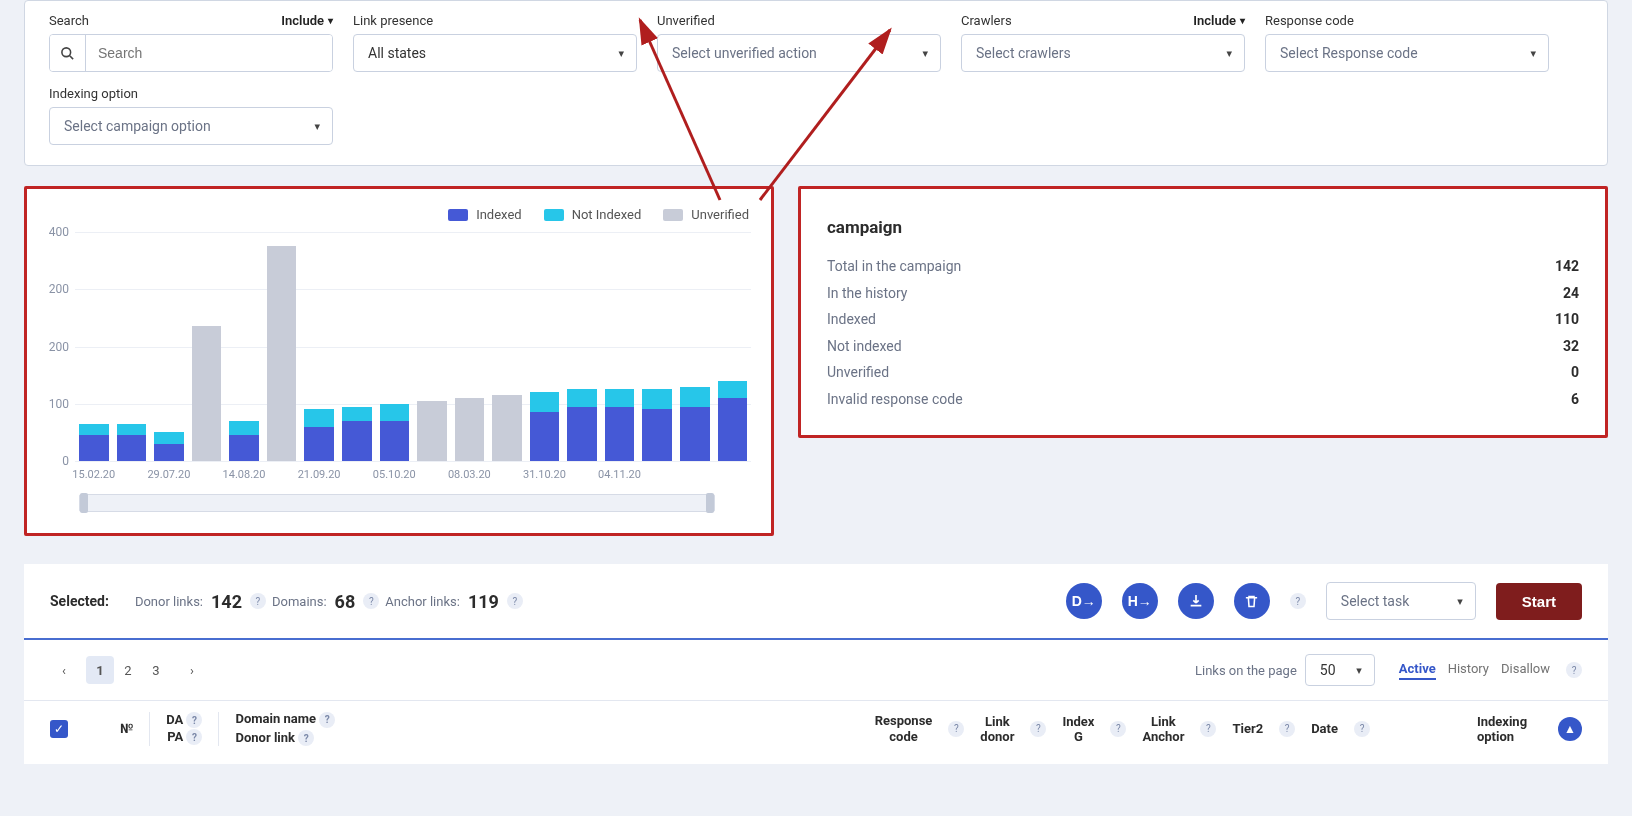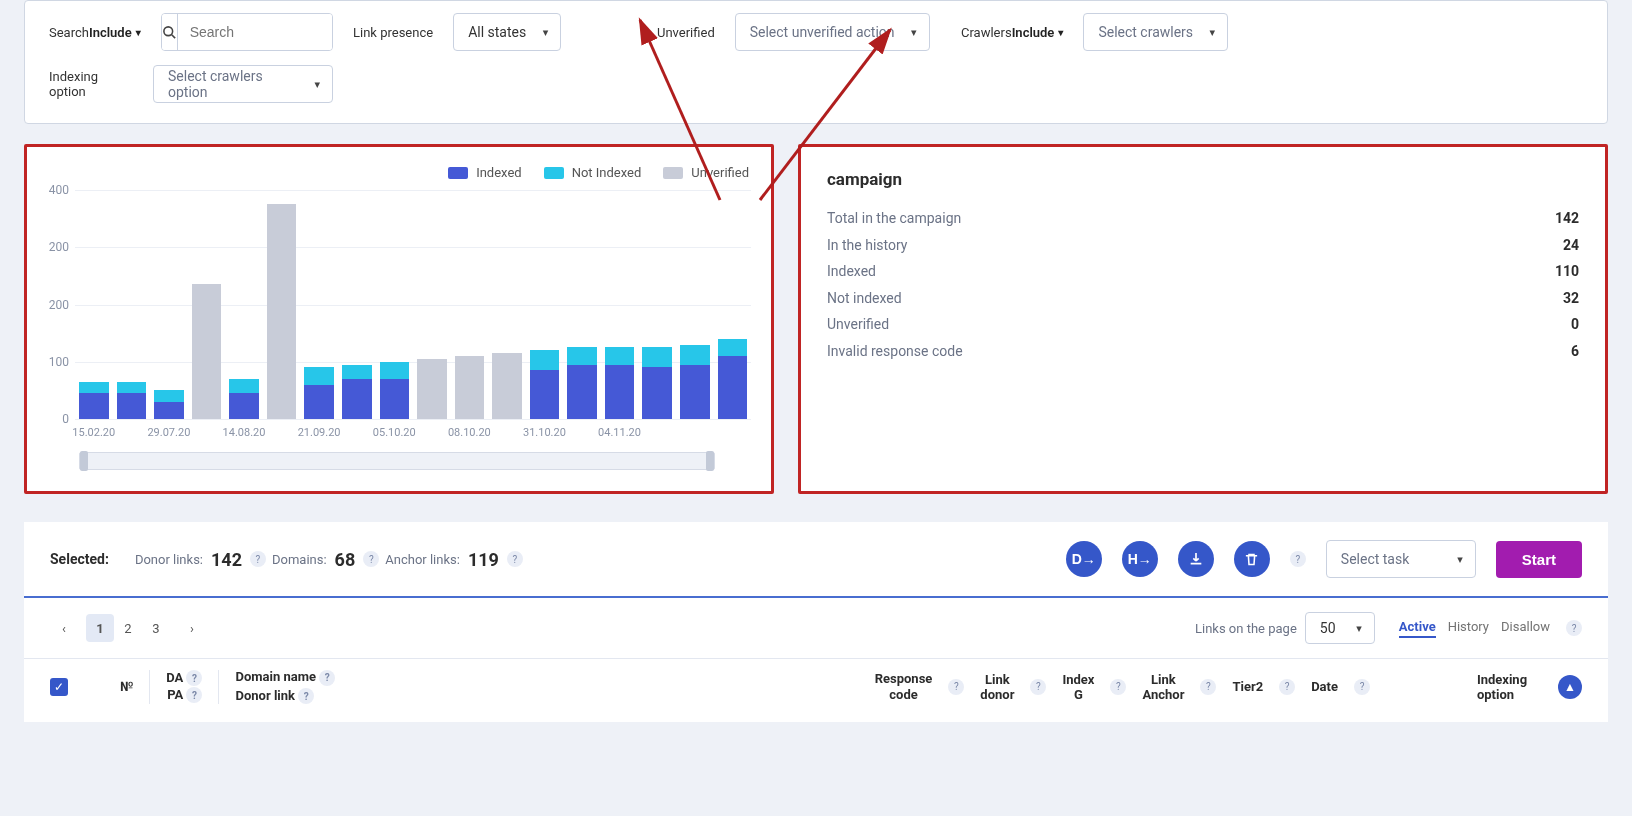--- a/index.html
+++ b/index.html
@@ -1,33 +1,33 @@
 <!DOCTYPE html>
 <html><head>
 <meta charset="utf-8">
 <style>
   * { box-sizing: border-box; margin: 0; padding: 0; }
   body { font-family: -apple-system, BlinkMacSystemFont, "Segoe UI", Roboto, Arial, sans-serif; background: #eef1f7; font-size: 14px; color: #333; }
   .filters-panel { background: #fff; margin: 0 24px 0 24px; border: 1px solid #d0d7e3; border-radius: 4px; padding: 12px 24px 20px; }
   .filters-row { display: flex; gap: 20px; margin-bottom: 14px; flex-wrap: wrap; }
-  .filter-group { display: flex; flex-direction: row; gap: 20px; }
+  .filter-group { display: flex; flex-direction: column; gap: 6px; }
   .filter-group.w280 { width: 284px; }
   .filter-label-row { display: flex; justify-content: space-between; align-items: center; font-size: 13px; color: #333; }
   .include-toggle { font-weight: 600; color: #222; display: inline-flex; align-items: center; gap: 4px; cursor: pointer; }
   .include-toggle::after { content: "▾"; font-size: 10px; }
   .input-wrap { display: flex; border: 1px solid #c9d1e0; border-radius: 4px; height: 38px; overflow: hidden; }
   .input-icon { width: 36px; display: flex; align-items: center; justify-content: center; border-right: 1px solid #c9d1e0; color: #444; background: #fff; }
   .text-input { flex: 1; border: none; padding: 0 12px; font-size: 14px; outline: none; }
   .select { position: relative; border: 1px solid #c9d1e0; border-radius: 4px; height: 38px; display: flex; align-items: center; padding: 0 34px 0 14px; background: #fff; color: #6b7386; cursor: pointer; }
   .select.dark { color: #333; }
   .select::after { content: "▾"; position: absolute; right: 12px; color: #444; font-size: 11px; }
   .panels-row { display: flex; gap: 24px; margin: 20px 24px 0; }
   .panel { background: #fff; border: 3px solid #c02424; border-radius: 2px; padding: 0; }
   .panel.chart { flex: 0 0 750px; height: 350px; position: relative; }
-  .panel.campaign { flex: 1; height: 350px; padding: 22px 26px; }
+  .panel.campaign { flex: 1; height: 252px; padding: 28px 26px; }
   .chart-inner { position: absolute; inset: 18px 12px 12px 12px; }
   .legend { display: flex; gap: 22px; justify-content: flex-end; padding-right: 10px; margin-bottom: 10px; font-size: 13px; color: #555; }
   .legend-item { display: inline-flex; align-items: center; gap: 8px; }
   .legend-sw { width: 20px; height: 12px; border-radius: 2px; }
   .chart-area { position: relative; height: 230px; margin-left: 36px; margin-right: 8px; border-bottom: 1px solid #d6dbe6; }
   .gridline { position: absolute; left: 0; right: 0; border-top: 1px solid #eceff5; }
   .ylabel { position: absolute; left: -36px; width: 30px; text-align: right; font-size: 12px; color: #8a93a6; transform: translateY(-50%); }
   .bars { position: absolute; left: 0; right: 0; bottom: 0; top: 0; display: flex; align-items: flex-end; gap: 8px; padding: 0 4px; }
   .bar-group { flex: 1; display: flex; flex-direction: column; justify-content: flex-end; height: 100%; }
   .bar-seg { width: 100%; }
@@ -41,21 +41,21 @@
   .arrow-svg { position: absolute; pointer-events: none; }
   .selection-bar { background: #fff; margin: 28px 24px 0; padding: 18px 26px; display: flex; align-items: center; gap: 20px; border-bottom: 2px solid #486dd0; }
   .sel-label { font-weight: 700; color: #2c2c2c; }
   .stat-group { display: inline-flex; align-items: center; gap: 8px; margin-left: 6px; }
   .stat-label { color: #6b7386; font-size: 13px; }
   .stat-value { font-weight: 700; font-size: 18px; color: #2c2c2c; }
   .q-icon { width: 16px; height: 16px; border-radius: 50%; background: #e9edf6; color: #7b88a8; font-size: 10px; display: inline-flex; align-items: center; justify-content: center; cursor: pointer; }
   .spacer { flex: 1; }
   .circle-btn { width: 36px; height: 36px; border-radius: 50%; background: #3557c9; color: #fff; display: inline-flex; align-items: center; justify-content: center; font-weight: 700; font-size: 14px; border: none; cursor: pointer; }
   .task-select { width: 150px; }
-  .start-btn { background: #a21caf; color: #fff; border: none; border-radius: 4px; padding: 10px 26px; font-weight: 700; font-size: 15px; cursor: pointer; }
+  .start-btn { background: #7f1d1d; color: #fff; border: none; border-radius: 4px; padding: 10px 26px; font-weight: 700; font-size: 15px; cursor: pointer; }
   .pager-bar { background: #fff; margin: 0 24px; padding: 14px 26px; display: flex; align-items: center; gap: 8px; }
   .pager-btn { width: 28px; height: 28px; display: inline-flex; align-items: center; justify-content: center; color: #555; cursor: pointer; border-radius: 4px; font-size: 13px; }
   .pager-btn.active { background: #e3e9f5; font-weight: 700; }
   .pager-label { color: #6b7386; font-size: 13px; margin-left: 6px; }
   .links-count-select { width: 70px; height: 32px; }
   .view-tabs { display: flex; gap: 12px; margin-left: 16px; font-size: 13px; }
   .view-tab { color: #737373; cursor: pointer; }
   .view-tab.active { color: #3557c9; font-weight: 700; border-bottom: 2px solid #3557c9; padding-bottom: 2px; }
   .table-head { background: #fff; margin: 0 24px; border-top: 1px solid #e3e7f0; padding: 10px 26px 18px; display: flex; align-items: center; gap: 16px; }
   .th { font-size: 13px; font-weight: 700; color: #2c2c2c; display: flex; align-items: center; gap: 4px; }
@@ -97,27 +97,33 @@
         </div>
       <div class="select">Select unverified action</div>
     </div>
     <div class="filter-group w280">
       <div class="filter-label-row">
         <span>Crawlers</span>
         <span class="include-toggle">Include</span>
       </div>
       <div class="select">Select crawlers</div>
     </div>
+    <div class="filter-group w280">
+      <div class="filter-label-row">
+          <span>Response code</span>
+        </div>
+      <div class="select">Select Response code</div>
+    </div>
   </div>
   <div class="filters-row" style="margin-bottom:0;">
     <div class="filter-group w280">
       <div class="filter-label-row">
           <span>Indexing option</span>
         </div>
-      <div class="select">Select crawlers option</div>
+      <div class="select">Select campaign option</div>
     </div>
   </div>
 </div>
 
 <div class="panels-row">
   <div class="panel chart">
     <div class="chart-inner">
       <div class="legend">
         <span class="legend-item">
             <span class="legend-sw" style="background:#4559d6"></span>
@@ -212,21 +218,21 @@
               <div class="bar-seg" style="height: 27.5%; background: rgb(69, 89, 214);"></div>
             </div>
           </div>
         </div>
       <div class="xaxis" id="xaxis">
           <span class="xl" style="left: 2.77778%;">15.02.20</span>
           <span class="xl" style="left: 13.8889%;">29.07.20</span>
           <span class="xl" style="left: 25%;">14.08.20</span>
           <span class="xl" style="left: 36.1111%;">21.09.20</span>
           <span class="xl" style="left: 47.2222%;">05.10.20</span>
-          <span class="xl" style="left: 58.3333%;">08.10.20</span>
+          <span class="xl" style="left: 58.3333%;">08.03.20</span>
           <span class="xl" style="left: 69.4444%;">31.10.20</span>
           <span class="xl" style="left: 80.5556%;">04.11.20</span>
         </div>
       <div class="scrub">
         <div class="scrub-handle" style="left:0"></div>
         <div class="scrub-handle" style="right:0"></div>
       </div>
     </div>
   </div>
   <div class="panel campaign">

